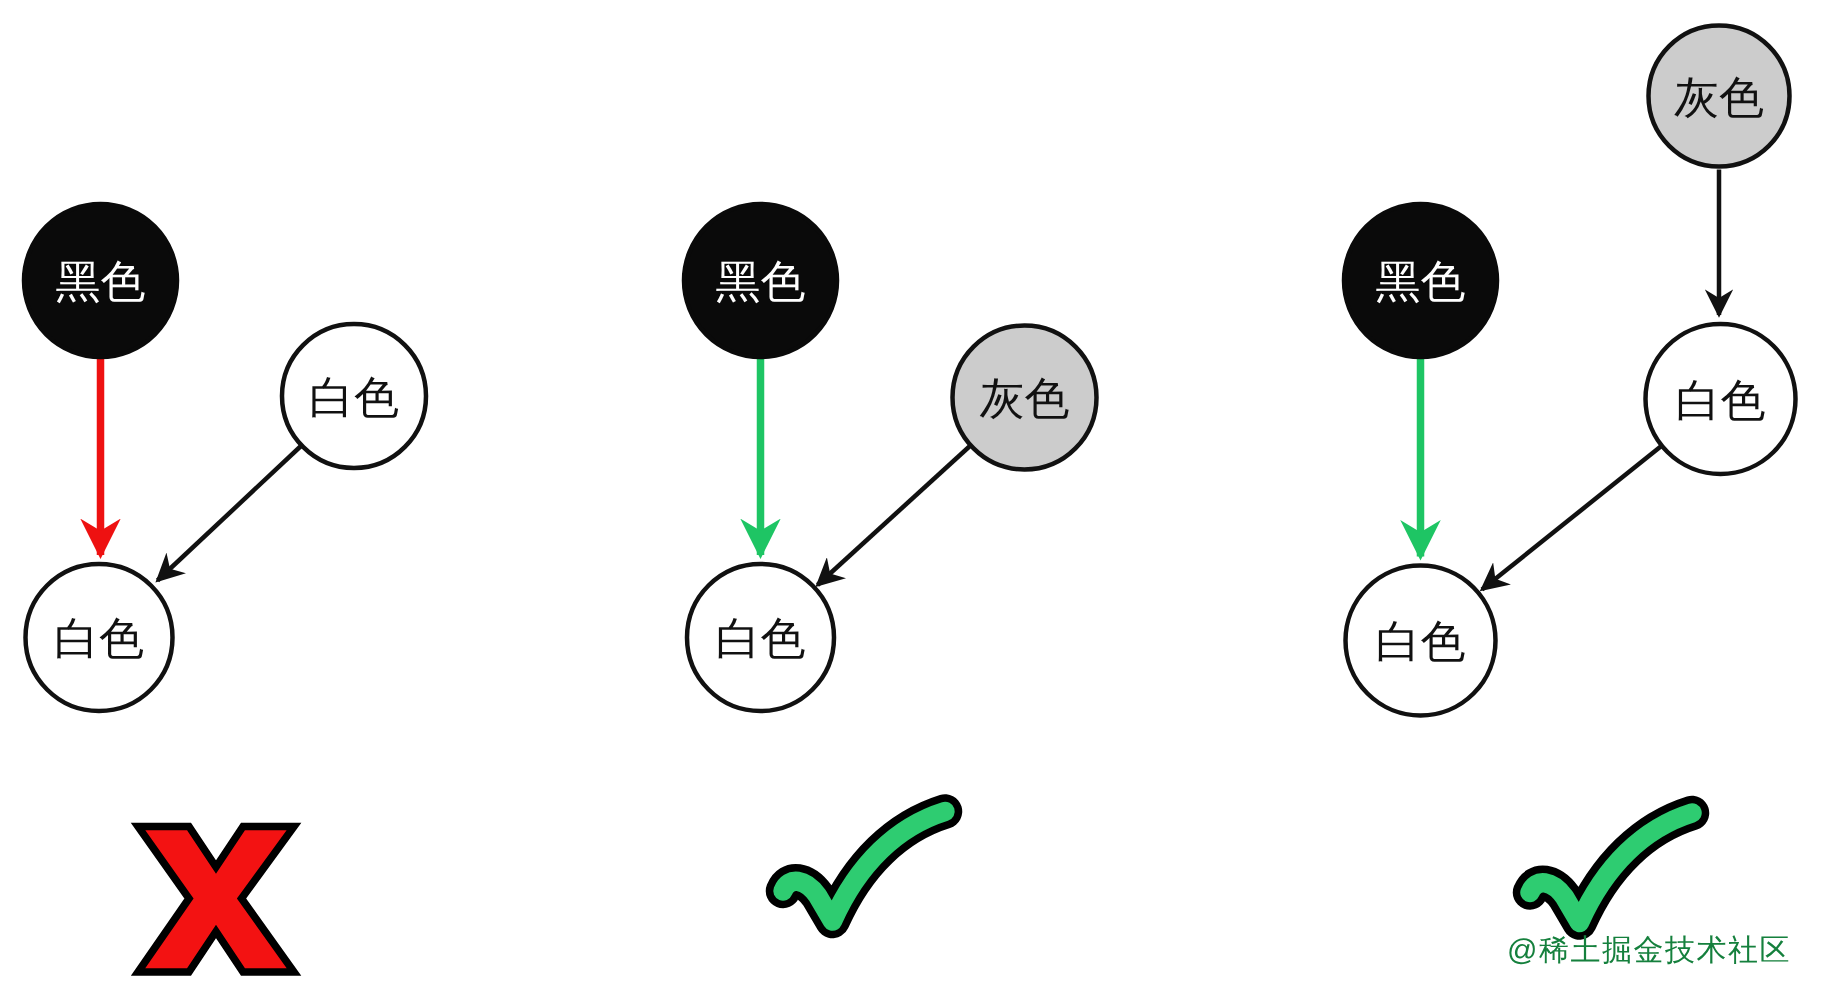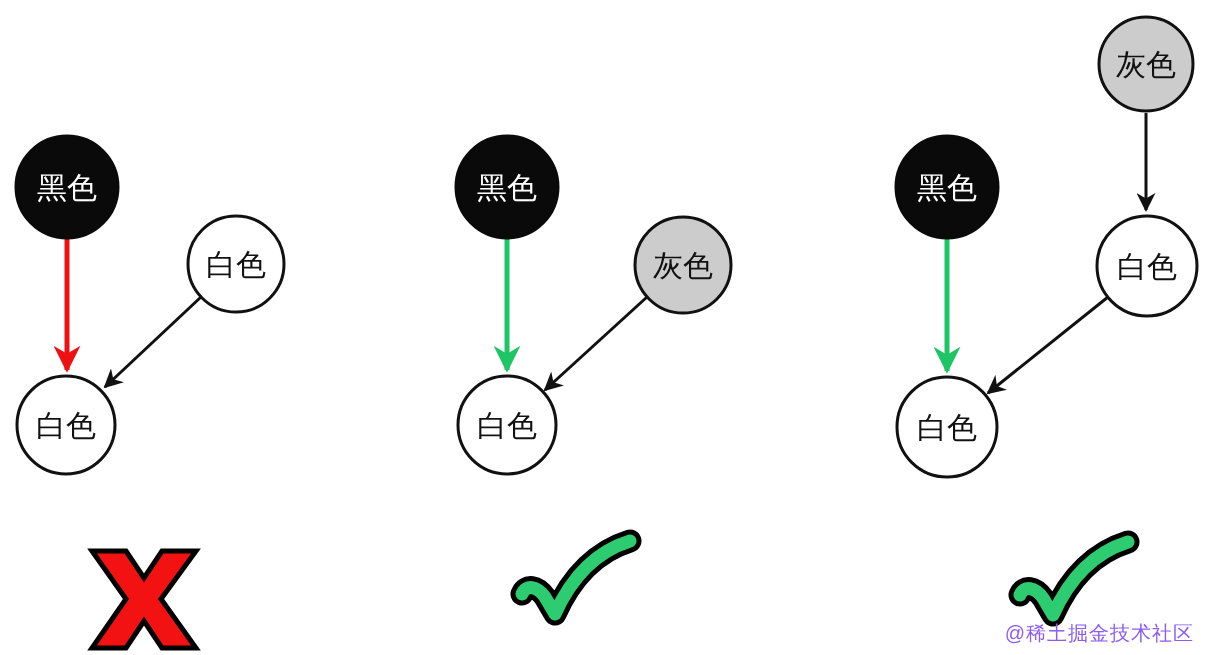--- a/index.html
+++ b/index.html
@@ -27,21 +27,21 @@
   .edge-green  { stroke: #1ec564; stroke-width: 5; fill: none; }
   .check-under { stroke: #000000; stroke-width: 23; fill: none;
                  stroke-linecap: round; stroke-linejoin: round; }
   .check-over  { stroke: #2ecc71; stroke-width: 13; fill: none;
                  stroke-linecap: round; stroke-linejoin: round; }
   .cross-shape { fill: #f31212; stroke: #000000; stroke-width: 5; stroke-linejoin: miter; }
   .watermark {
     position: absolute;
     right: 20px;
     bottom: 8px;
-    color: #8b5cf6;
+    color: #15803d;
     font-size: 20px;
     letter-spacing: 1px;
     user-select: none;
   }
 </style>
 </head>
 <body>
 
 <div class="canvas">
   <svg class="scene" width="1214" height="655" viewBox="0 0 1214 655">

